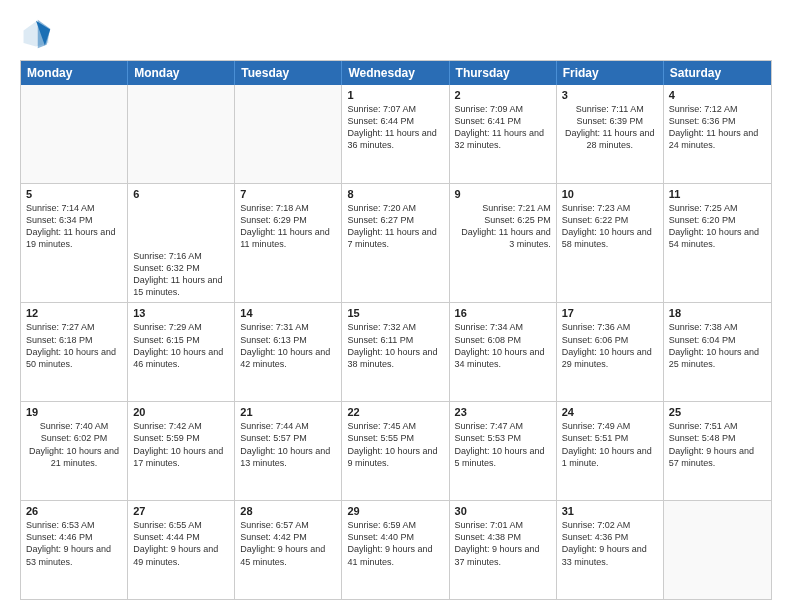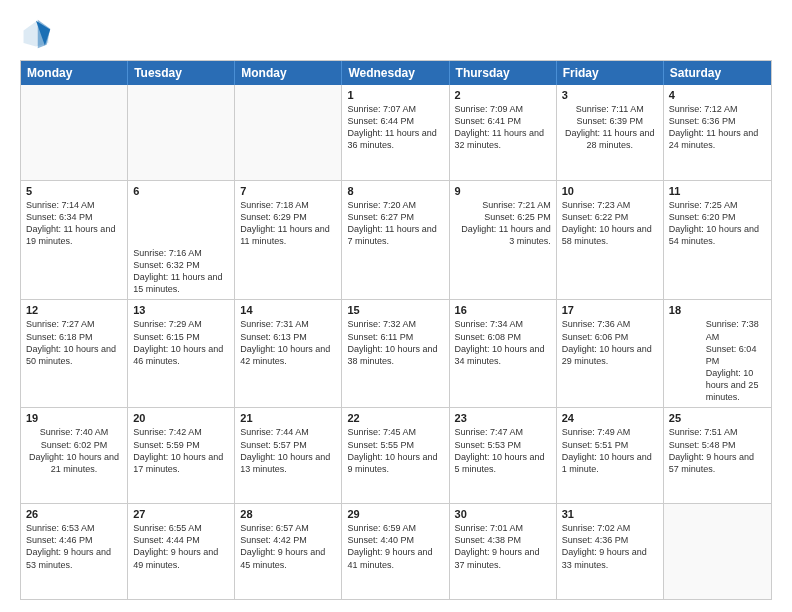--- a/index.html
+++ b/index.html
@@ -128,22 +128,22 @@
     </div>
     <div class="title-block">
       <div class="month-year"></div>
       <div class="location"></div>
     </div>
   </div>
 
   <div class="calendar">
     <div class="cal-header">
     <div class="cal-header-cell">Monday</div>
+        <div class="cal-header-cell">Monday</div>
         <div class="cal-header-cell">Tuesday</div>
-        <div class="cal-header-cell">Monday</div>
         <div class="cal-header-cell">Wednesday</div>
         <div class="cal-header-cell">Thursday</div>
         <div class="cal-header-cell">Friday</div>
         <div class="cal-header-cell">Saturday</div>
       </div>
     <div class="cal-body">
     <div class="cal-row">
           <div class="cal-cell empty"></div>
           <div class="cal-cell empty"></div>
           <div class="cal-cell empty"></div>
@@ -248,21 +248,21 @@
 Daylight: 10 hours and 34 minutes.</div>
           </div>
           <div class="cal-cell">
             <div class="day-num">17</div>
             <div class="cell-text" style="white-space: pre-line;">Sunrise: 7:36 AM
 Sunset: 6:06 PM
 Daylight: 10 hours and 29 minutes.</div>
           </div>
           <div class="cal-cell">
             <div class="day-num">18</div>
-            <div class="cell-text" style="white-space: pre-line; margin-left: 37px;">Sunrise: 7:38 AM
+            <div class="cell-text" style="white-space: pre-line;">Sunrise: 7:38 AM
 Sunset: 6:04 PM
 Daylight: 10 hours and 25 minutes.</div>
           </div>
         </div>
         <div class="cal-row">
           <div class="cal-cell">
             <div class="day-num">19</div>
             <div class="cell-text" style="white-space: pre-line; text-align: center;">Sunrise: 7:40 AM
 Sunset: 6:02 PM
 Daylight: 10 hours and 21 minutes.</div>

